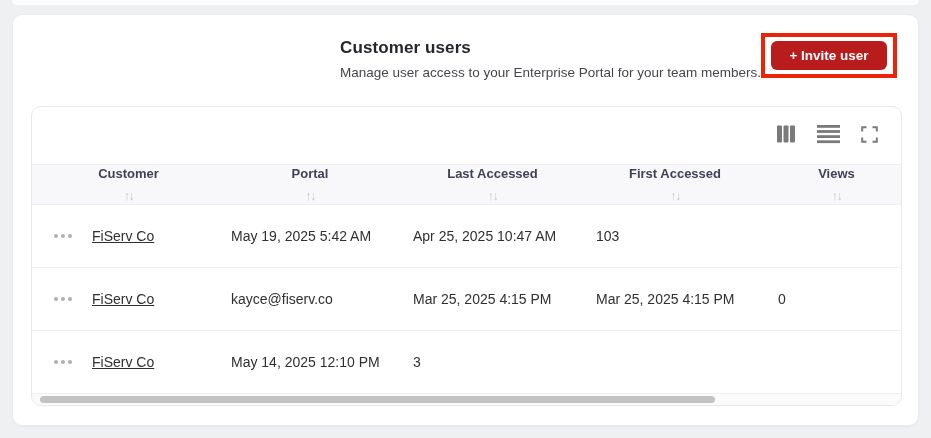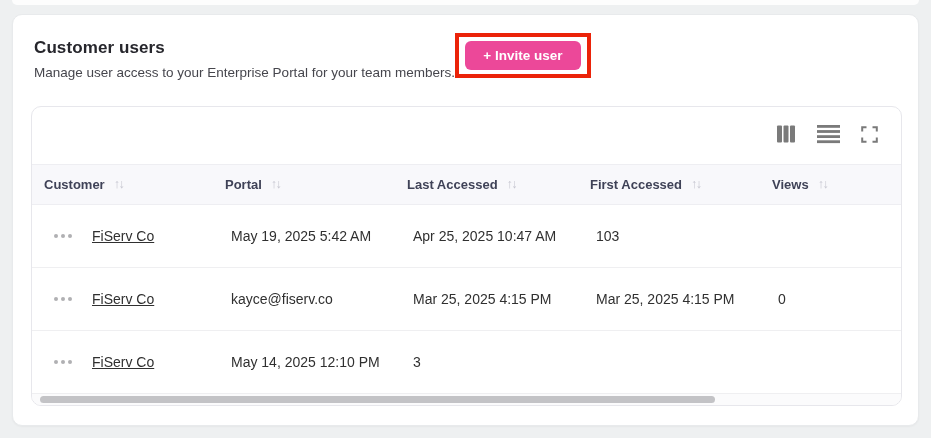--- a/index.html
+++ b/index.html
@@ -13,35 +13,35 @@
   .top-strip{
     position:absolute; left:12px; right:12px; top:0; height:5px;
     background:#fdfdfd; border-radius:0 0 8px 8px;
   }
   .card{
     position:absolute; left:12px; top:14px; width:907px; height:412px;
     background:#ffffff; border:1px solid #e8eaec; border-radius:10px;
     box-shadow:0 1px 2px rgba(0,0,0,0.04);
   }
   .card-head{
-    position:relative; padding:23px 10px 0 21px;
-    display:flex; justify-content:flex-start; align-items:flex-start;
+    position:relative; padding:23px 24px 0 21px;
+    display:flex; justify-content:flex-end; align-items:flex-start;
   }
   .page-title{
     font-size:17px; font-weight:bold; color:#26262c; letter-spacing:0.1px;
   }
   .page-subtitle{
     margin-top:7px; font-size:13.5px; color:#46464d;
   }
   .annotation-box{
     border:4px solid #eb2309; padding:4px 6px; margin:-5px -3px 0 0;
   }
   .invite-btn{
     display:block; border:none; cursor:pointer;
-    background:#ec4899; color:#ffffff;
+    background:#b91c1c; color:#ffffff;
     font-family:inherit; font-size:13.5px; font-weight:bold;
     width:116px; height:29px; border-radius:6px; line-height:29px; text-align:center;
   }
   .table-card{
     position:absolute; left:18px; top:91px; width:871px; height:300px;
     border:1px solid #e7e7ec; border-radius:10px; background:#fff;
     display:flex; flex-direction:column; overflow:hidden;
   }
   .table-toolbar{
     height:57px; flex:0 0 auto;
@@ -57,21 +57,21 @@
     grid-template-columns:181px 182px 183px 182px 1fr;
     align-items:center;
   }
   .thead{
     height:41px; flex:0 0 auto;
     background:#f8f8fb;
     border-top:1px solid #eeeef2; border-bottom:1px solid #eeeef2;
   }
   .th{
     display:flex; align-items:center; gap:9px; padding-left:12px;
-    font-size:13px; font-weight:bold; color:#3f4257;
+    font-size:13px; font-weight:bold; color:#3f4257;flex-direction:column;
   }
   .sort{
     font-size:12.5px; color:#c7c7d1; letter-spacing:-1.5px; font-weight:normal;
     position:relative; top:-1px;
   }
   .trow{
     height:63px; flex:0 0 auto;
     border-bottom:1px solid #efeff1;
     font-size:14px; color:#303030;
   }

